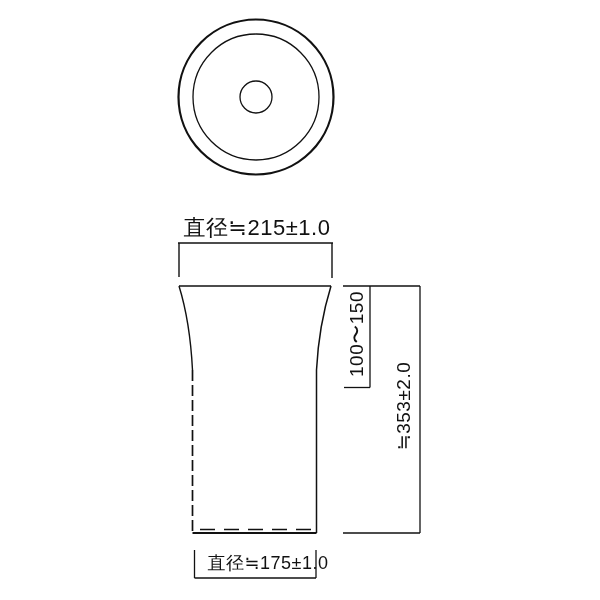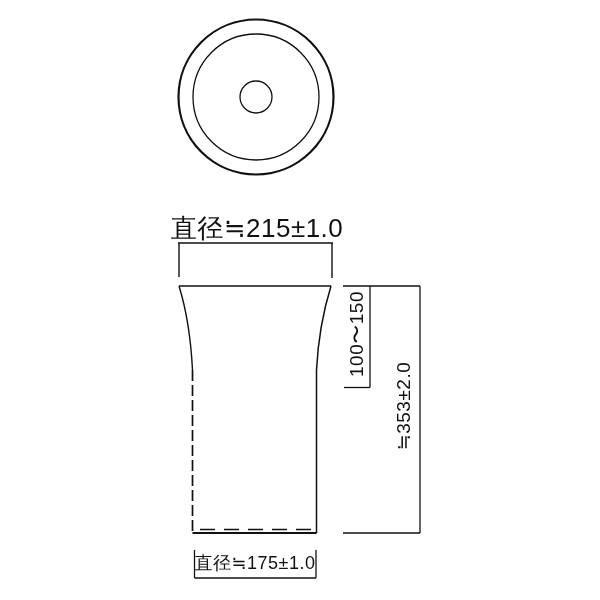--- a/index.html
+++ b/index.html
@@ -30,21 +30,21 @@
     position: absolute;
     transform: translate(-50%, -50%);
     color: var(--line, #111111);
     white-space: nowrap;
     letter-spacing: 0.5px;
     line-height: 1;
   }
   .dim-label.vertical {
     transform: translate(-50%, -50%) rotate(-90deg);
   }
-  .fs21 { font-size: 26px; }
+  .fs21 { font-size: 22px; }
   .fs19 { font-size: 19px; }
   .fs18 { font-size: 18px; }
 </style>
 </head>
 <body>
 
 <div class="stage">
 
   <svg class="linework" width="600" height="600" viewBox="0 0 600 600">
 
@@ -83,14 +83,14 @@
       <path d="M194.5,578 H316" stroke-width="1.3"></path>
     </g>
   </svg>
 
   <div class="dim-label fs21" style="left:257px; top:228px;">直径≒215±1.0</div>
 
   <div class="dim-label vertical fs19" style="left:356px; top:334px;">100〜150</div>
 
   <div class="dim-label vertical fs19" style="left:403px; top:406px;">≒353±2.0</div>
 
-  <div class="dim-label fs18" style="left:255px; top:563px;">直径≒175±1.0</div>
+  <div class="dim-label fs18" style="left:268px; top:563px;">直径≒175±1.0</div>
 </div>
 
 </body></html>

